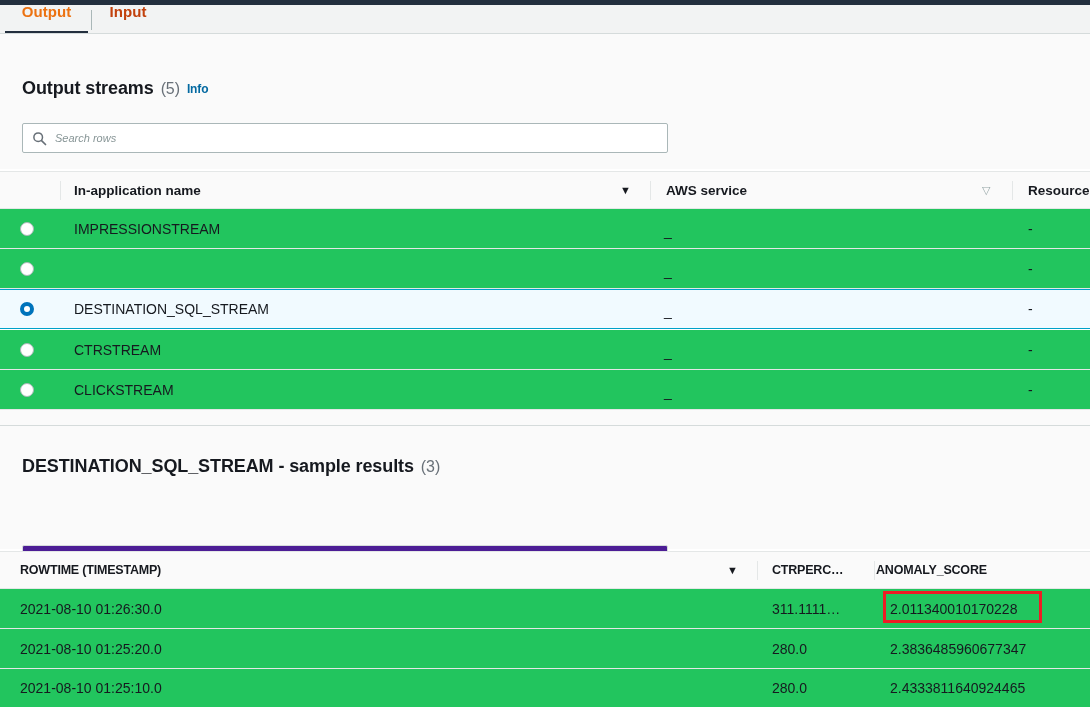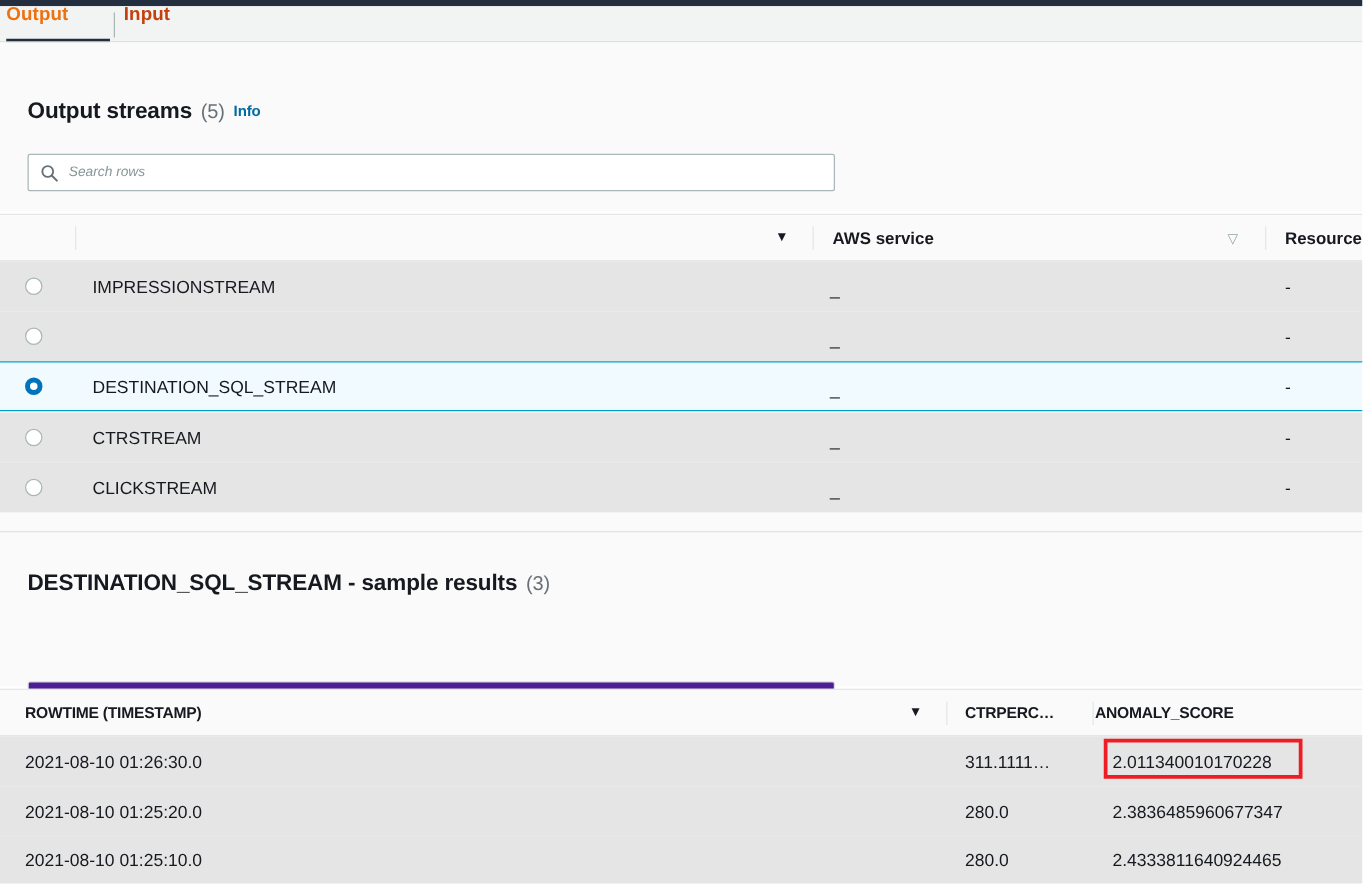--- a/index.html
+++ b/index.html
@@ -15,21 +15,21 @@
   .topbar {
     position: absolute; left: 0; top: 0; width: 1090px; height: 5px;
     background: #232f3e;
   }
   .tabstrip {
     position: absolute; left: 0; top: 5px; width: 1090px; height: 29px;
     background: #f2f3f3;
   }
   .tab {
     position: absolute; top: 0; height: 29px;
-    display: flex; align-items: flex-start; justify-content: flex-start;
+    display: flex; align-items: flex-start; justify-content: center;
     font-size: 15px; font-weight: bold; letter-spacing: .1px;
     cursor: pointer; line-height: 13px; padding-top: 0px;
   }
   .tab-output { left: 5px; width: 83px; color: #ec7211; }
   .tab-input  { left: 99px; width: 58px; color: #c2410c; }
   .tab-divider {
     position: absolute; left: 91px; top: 5px; width: 1px; height: 20px;
     background: #aab7b8;
   }
   .tab-underline {
@@ -90,21 +90,21 @@
   .th.small { font-size: 12.5px; letter-spacing: -.2px; }
   .vsep { position: absolute; top: 9px; width: 1px; height: 19px; background: #e4e7e7; }
   .sortcaret {
     position: absolute; top: 0; height: 36px; display: flex; align-items: center;
     font-size: 11px; color: #16191f;
   }
   .sortcaret.hollow { color: #95a5a6; }
 
   .trow {
     position: absolute; left: 0; width: 1090px; height: 40px;
-    border-bottom: 1px solid #e4e7e7; background: #e5e5e5;
+    border-bottom: 1px solid #e4e7e7; background: #22c55e;
   }
   .trow.selected {
     background: #f1faff;
     border-top: 1px solid #00a1c9; border-bottom: 1px solid #00a1c9;
   }
   .cell {
     position: absolute; top: 0; height: 100%; display: flex; align-items: center;
     font-size: 14px; color: #16191f; white-space: nowrap;
   }
   .cell.dash { align-items: flex-end; padding-bottom: 9px; }
@@ -158,20 +158,23 @@
   <div class="searchbox active" style="left:22px; top:123px; width:646px;">
     <svg class="mag" viewBox="0 0 16 16">
       <circle cx="6.6" cy="6.6" r="4.6" fill="none" stroke="#687078" stroke-width="1.6"></circle>
       <line x1="10.2" y1="10.2" x2="14.4" y2="14.4" stroke="#687078" stroke-width="1.8" stroke-linecap="round"></line>
     </svg>
     <span class="search-ph">Search rows</span>
   </div>
 
   <div class="thead" style="left:0; top:171px;">
     <div class="vsep" style="left:60px;"></div>
+    <div class="th" style="left:74px; width:530px;">
+      <span>In-application name</span>
+    </div>
     <div class="sortcaret" style="left:620px;">▼</div>
     <div class="vsep" style="left:650px;"></div>
     <div class="th" style="left:666px; width:300px;">
       <span>AWS service</span>
     </div>
     <div class="sortcaret hollow" style="left:982px;">▽</div>
     <div class="vsep" style="left:1012px;"></div>
     <div class="th" style="left:1028px; width:62px;">
       <span>Resource</span>
     </div>

